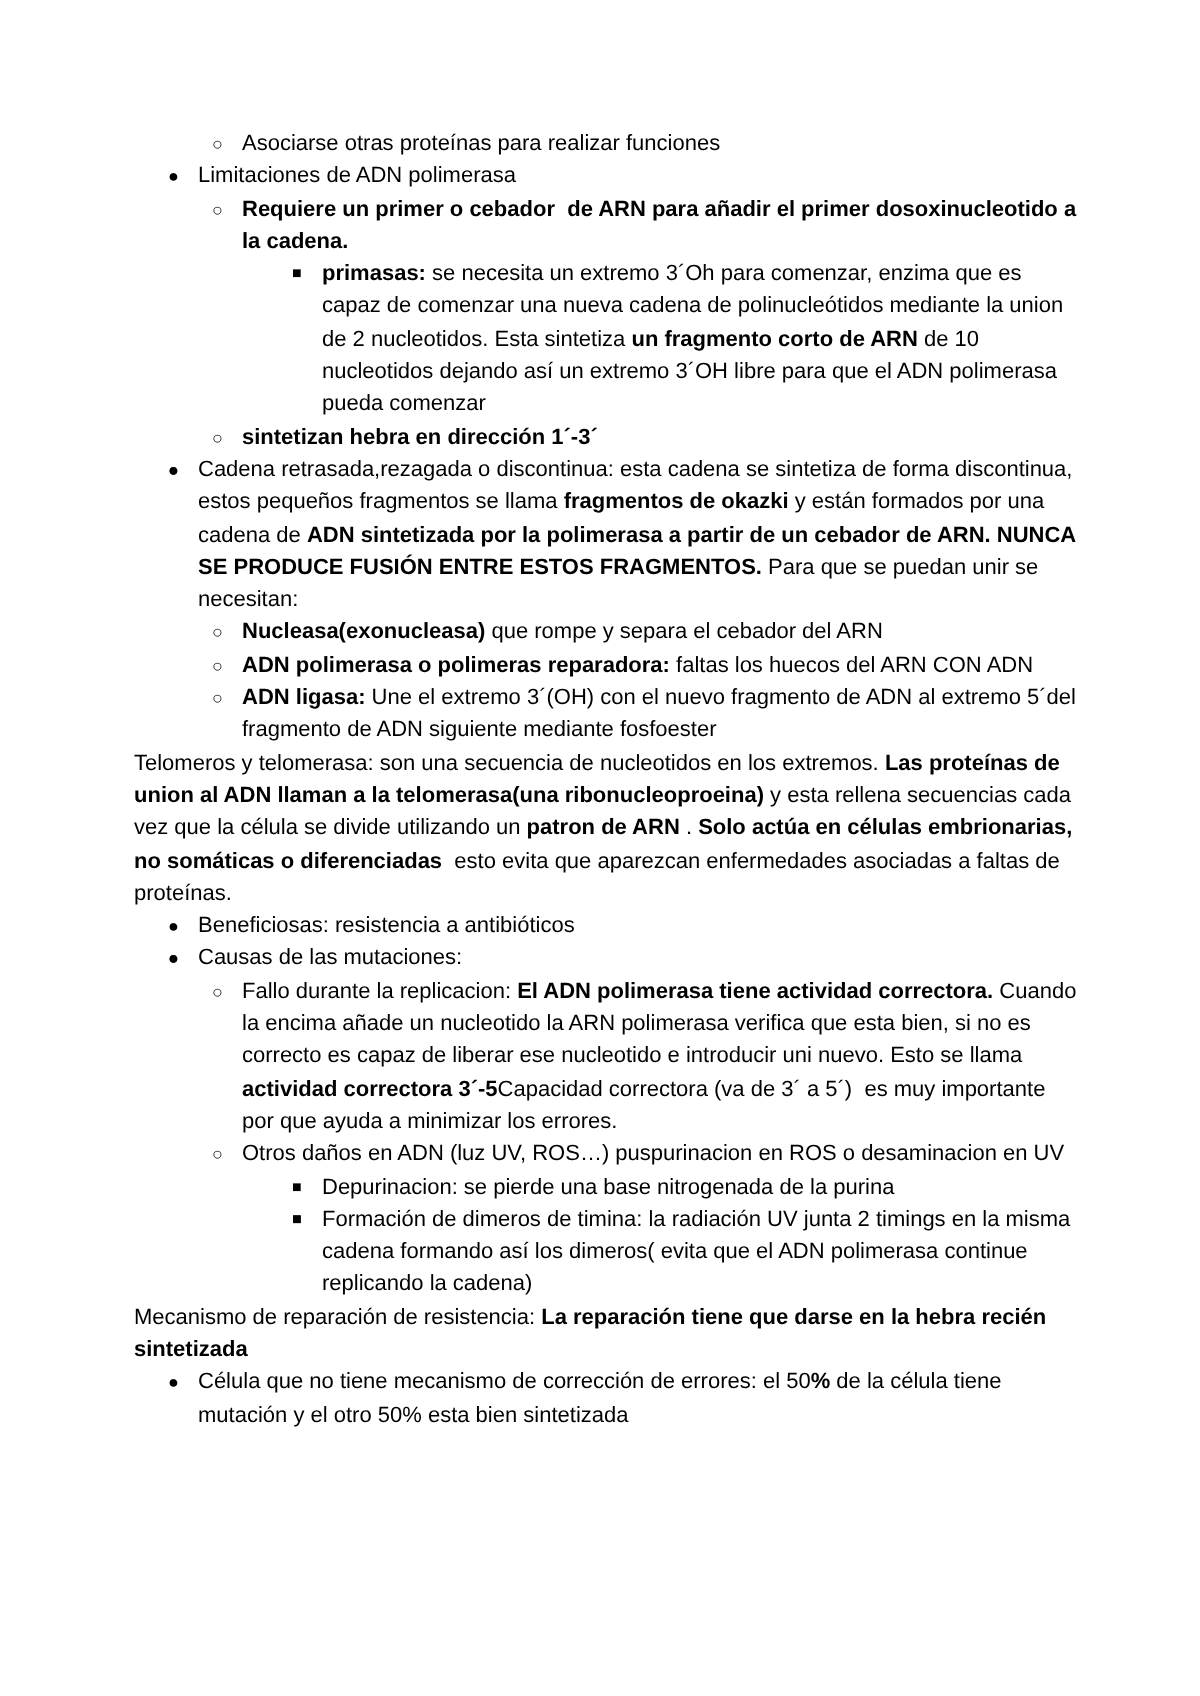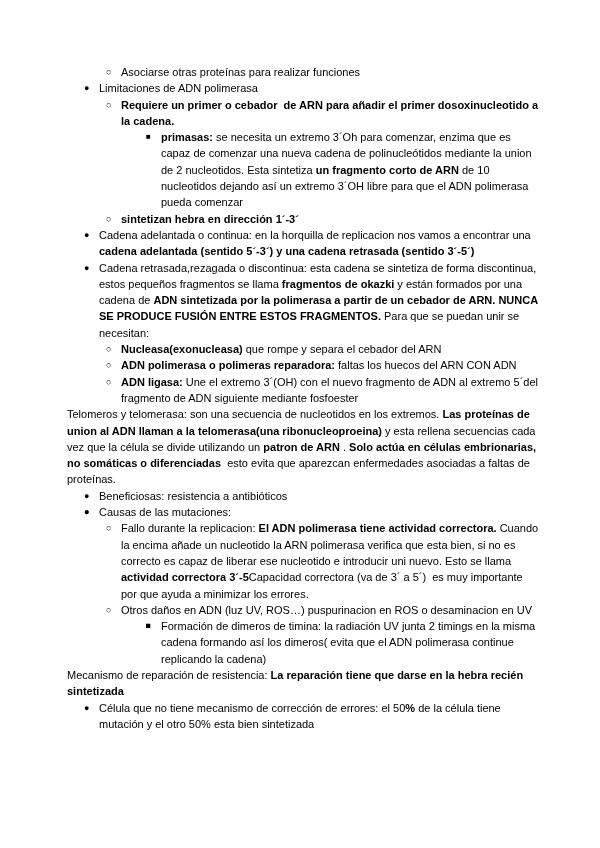--- a/index.html
+++ b/index.html
@@ -46,30 +46,30 @@
 </head>
 <body>
 
 <div class="page">
   <div class="content" id="doc">
       <div class="para level-2"><span class="bullet">○</span><span class="text"><span>Asociarse otras proteínas para realizar funciones</span></span></div>
       <div class="para level-1"><span class="bullet">●</span><span class="text"><span>Limitaciones de ADN polimerasa</span></span></div>
       <div class="para level-2"><span class="bullet">○</span><span class="text"><span class="b">Requiere un primer o cebador  de ARN para añadir el primer dosoxinucleotido a la cadena.</span></span></div>
       <div class="para level-3"><span class="bullet">■</span><span class="text"><span class="b">primasas:</span><span> se necesita un extremo 3´Oh para comenzar, enzima que es capaz de comenzar una nueva cadena de polinucleótidos mediante la union de 2 nucleotidos. Esta sintetiza </span><span class="b">un fragmento corto de ARN</span><span> de 10 nucleotidos dejando así un extremo 3´OH libre para que el ADN polimerasa pueda comenzar</span></span></div>
       <div class="para level-2"><span class="bullet">○</span><span class="text"><span class="b">sintetizan hebra en dirección 1´-3´</span></span></div>
-      <div class="para level-1"><span class="bullet">●</span><span class="text"><span>Cadena adelantada o continua: en la horquilla de replicacion nos vamos a encontrar una </span><span class="b">cadena adelantada (sentido 5´-3´) y una cadena retrasada (sentido 3´-5´)</span></span></div>
+      <div class="para level-1"><span class="bullet">●</span></div>
       <div class="para level-1"><span class="bullet">●</span><span class="text"><span>Cadena retrasada,rezagada o discontinua: esta cadena se sintetiza de forma discontinua, estos pequeños fragmentos se llama </span><span class="b">fragmentos de okazki</span><span> y están formados por una cadena de </span><span class="b">ADN sintetizada por la polimerasa a partir de un cebador de ARN. NUNCA SE PRODUCE FUSIÓN ENTRE ESTOS FRAGMENTOS.</span><span> Para que se puedan unir se necesitan:</span></span></div>
       <div class="para level-2"><span class="bullet">○</span><span class="text"><span class="b">Nucleasa(exonucleasa)</span><span> que rompe y separa el cebador del ARN</span></span></div>
       <div class="para level-2"><span class="bullet">○</span><span class="text"><span class="b">ADN polimerasa o polimeras reparadora:</span><span> faltas los huecos del ARN CON ADN</span></span></div>
       <div class="para level-2"><span class="bullet">○</span><span class="text"><span class="b">ADN ligasa:</span><span> Une el extremo 3´(OH) con el nuevo fragmento de ADN al extremo 5´del fragmento de ADN siguiente mediante fosfoester</span></span></div>
       <div class="para level-0"><span class="text"><span>Telomeros y telomerasa: son una secuencia de nucleotidos en los extremos. </span><span class="b">Las proteínas de union al ADN llaman a la telomerasa(una ribonucleoproeina)</span><span> y esta rellena secuencias cada vez que la célula se divide utilizando un </span><span class="b">patron de ARN</span><span> . </span><span class="b">Solo actúa en células embrionarias, no somáticas o diferenciadas</span><span>  esto evita que aparezcan enfermedades asociadas a faltas de proteínas.</span></span></div>
       <div class="para level-1"><span class="bullet">●</span><span class="text"><span>Beneficiosas: resistencia a antibióticos</span></span></div>
       <div class="para level-1"><span class="bullet">●</span></div>
       <div class="para level-1"><span class="bullet">●</span><span class="text"><span>Causas de las mutaciones:</span></span></div>
       <div class="para level-2"><span class="bullet">○</span><span class="text"><span>Fallo durante la replicacion: </span><span class="b">El ADN polimerasa tiene actividad correctora.</span><span> Cuando la encima añade un nucleotido la ARN polimerasa verifica que esta bien, si no es correcto es capaz de liberar ese nucleotido e introducir uni nuevo. Esto se llama </span><span class="b">actividad correctora 3´-5</span><span>Capacidad correctora (va de 3´ a 5´)  es muy importante por que ayuda a minimizar los errores.</span></span></div>
       <div class="para level-2"><span class="bullet">○</span><span class="text"><span>Otros daños en ADN (luz UV, ROS…) puspurinacion en ROS o desaminacion en UV</span></span></div>
-      <div class="para level-3"><span class="bullet">■</span></div>
+      <div class="para level-3"><span class="bullet">■</span><span class="text"><span>Depurinacion: se pierde una base nitrogenada de la purina</span></span></div>
       <div class="para level-3"><span class="bullet">■</span></div>
       <div class="para level-3"><span class="bullet">■</span><span class="text"><span>Formación de dimeros de timina: la radiación UV junta 2 timings en la misma cadena formando así los dimeros( evita que el ADN polimerasa continue replicando la cadena)</span></span></div>
       <div class="para level-0"><span class="text"><span>Mecanismo de reparación de resistencia: </span><span class="b">La reparación tiene que darse en la hebra recién sintetizada</span></span></div>
       <div class="para level-1"><span class="bullet">●</span><span class="text"><span>Célula que no tiene mecanismo de corrección de errores: el 50</span><span class="b">%</span><span> de la célula tiene mutación y el otro 50% esta bien sintetizada</span></span></div>
     </div>
 </div>
 
 </body></html>

